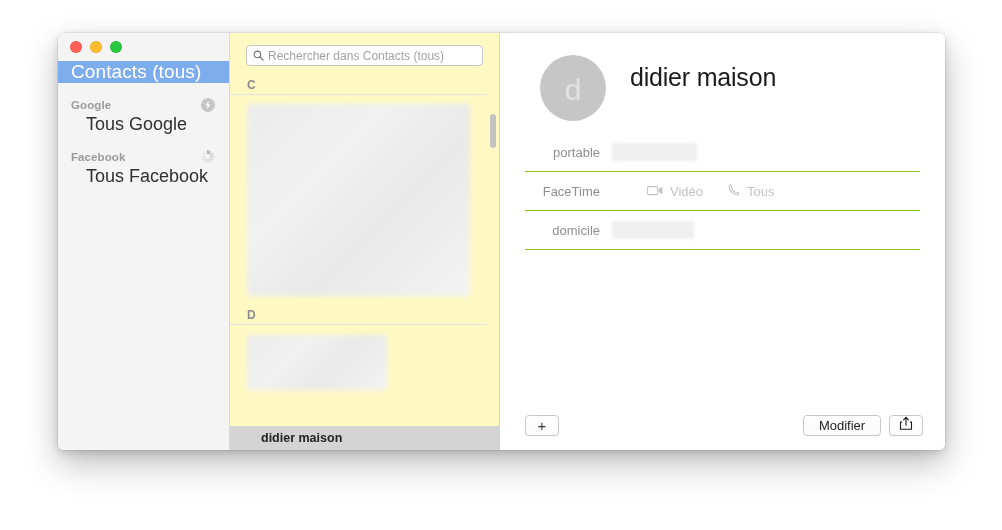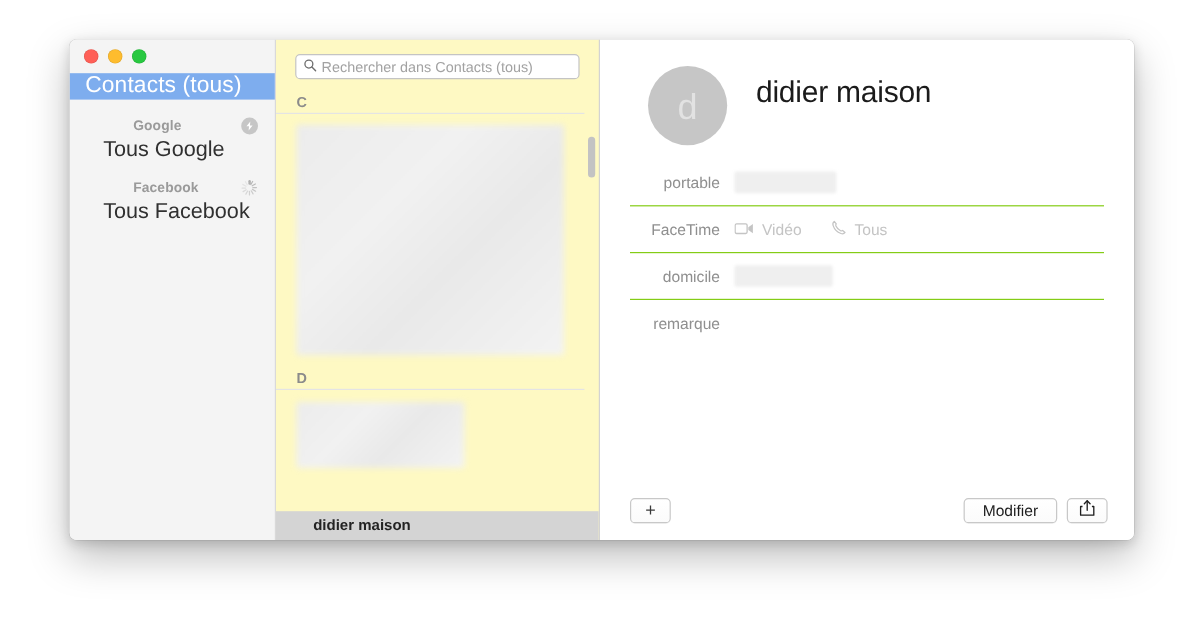--- a/index.html
+++ b/index.html
@@ -77,21 +77,20 @@
   .sb-header {
     display: flex;
     align-items: center;
     justify-content: space-between;
     padding: 0 14px 0 13px;
     height: 17px;
     font-size: 11.5px;
     font-weight: bold;
     color: #9a9a9a;
     letter-spacing: 0.1px;
-    margin-left: 40px;
   }
 
   .sb-item {
     padding-left: 28px;
     height: 22px;
     display: flex;
     align-items: center;
     font-size: 18px;
     color: #303030;
   }
@@ -287,20 +286,21 @@
     border-radius: 2px;
   }
   .fvalue-blur.wide { width: 82px; }
 
   .ft-opt {
     display: inline-flex;
     align-items: center;
     gap: 6px;
     color: #c4c4c4;
     font-size: 13px;
+    margin-left: 35px;
   }
   .ft-opt.audio { margin-left: 24px; }
 
   .detail-footer {
     margin-top: auto;
     height: 50px;
     display: flex;
     align-items: center;
     justify-content: space-between;
     padding: 0 22px 0 25px;
@@ -456,24 +456,20 @@
             </span>
             <span>Tous</span>
           </span>
         </div>
 
         <div class="frow">
           <div class="flabel">domicile</div>
           <div class="fvalue-blur wide"></div>
         </div>
 
-        <div class="frow last">
-          <div class="flabel">remarque</div>
-          <div></div>
-        </div>
 
       </div>
 
       <div class="detail-footer">
         <div class="btn btn-add">
           <span>+</span>
         </div>
         <div class="footer-right">
           <div class="btn btn-edit">
             <span>Modifier</span>

